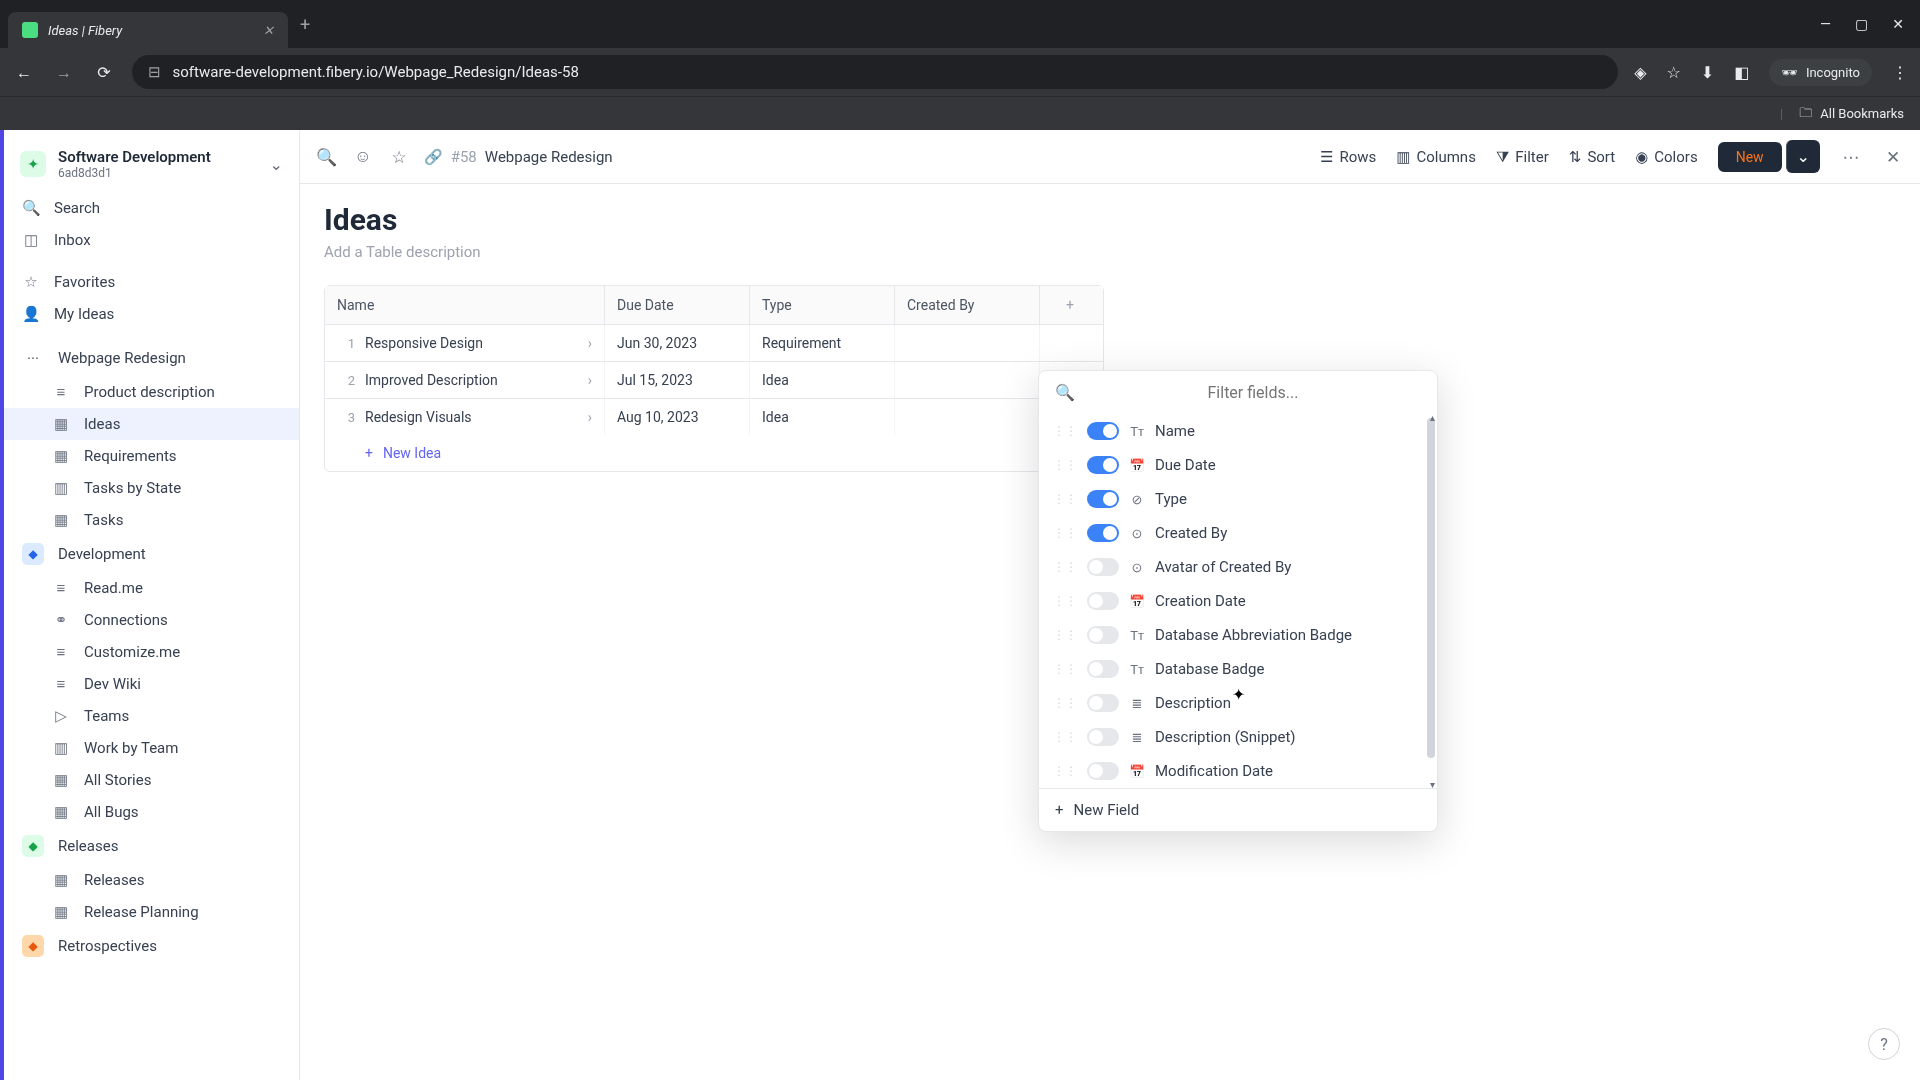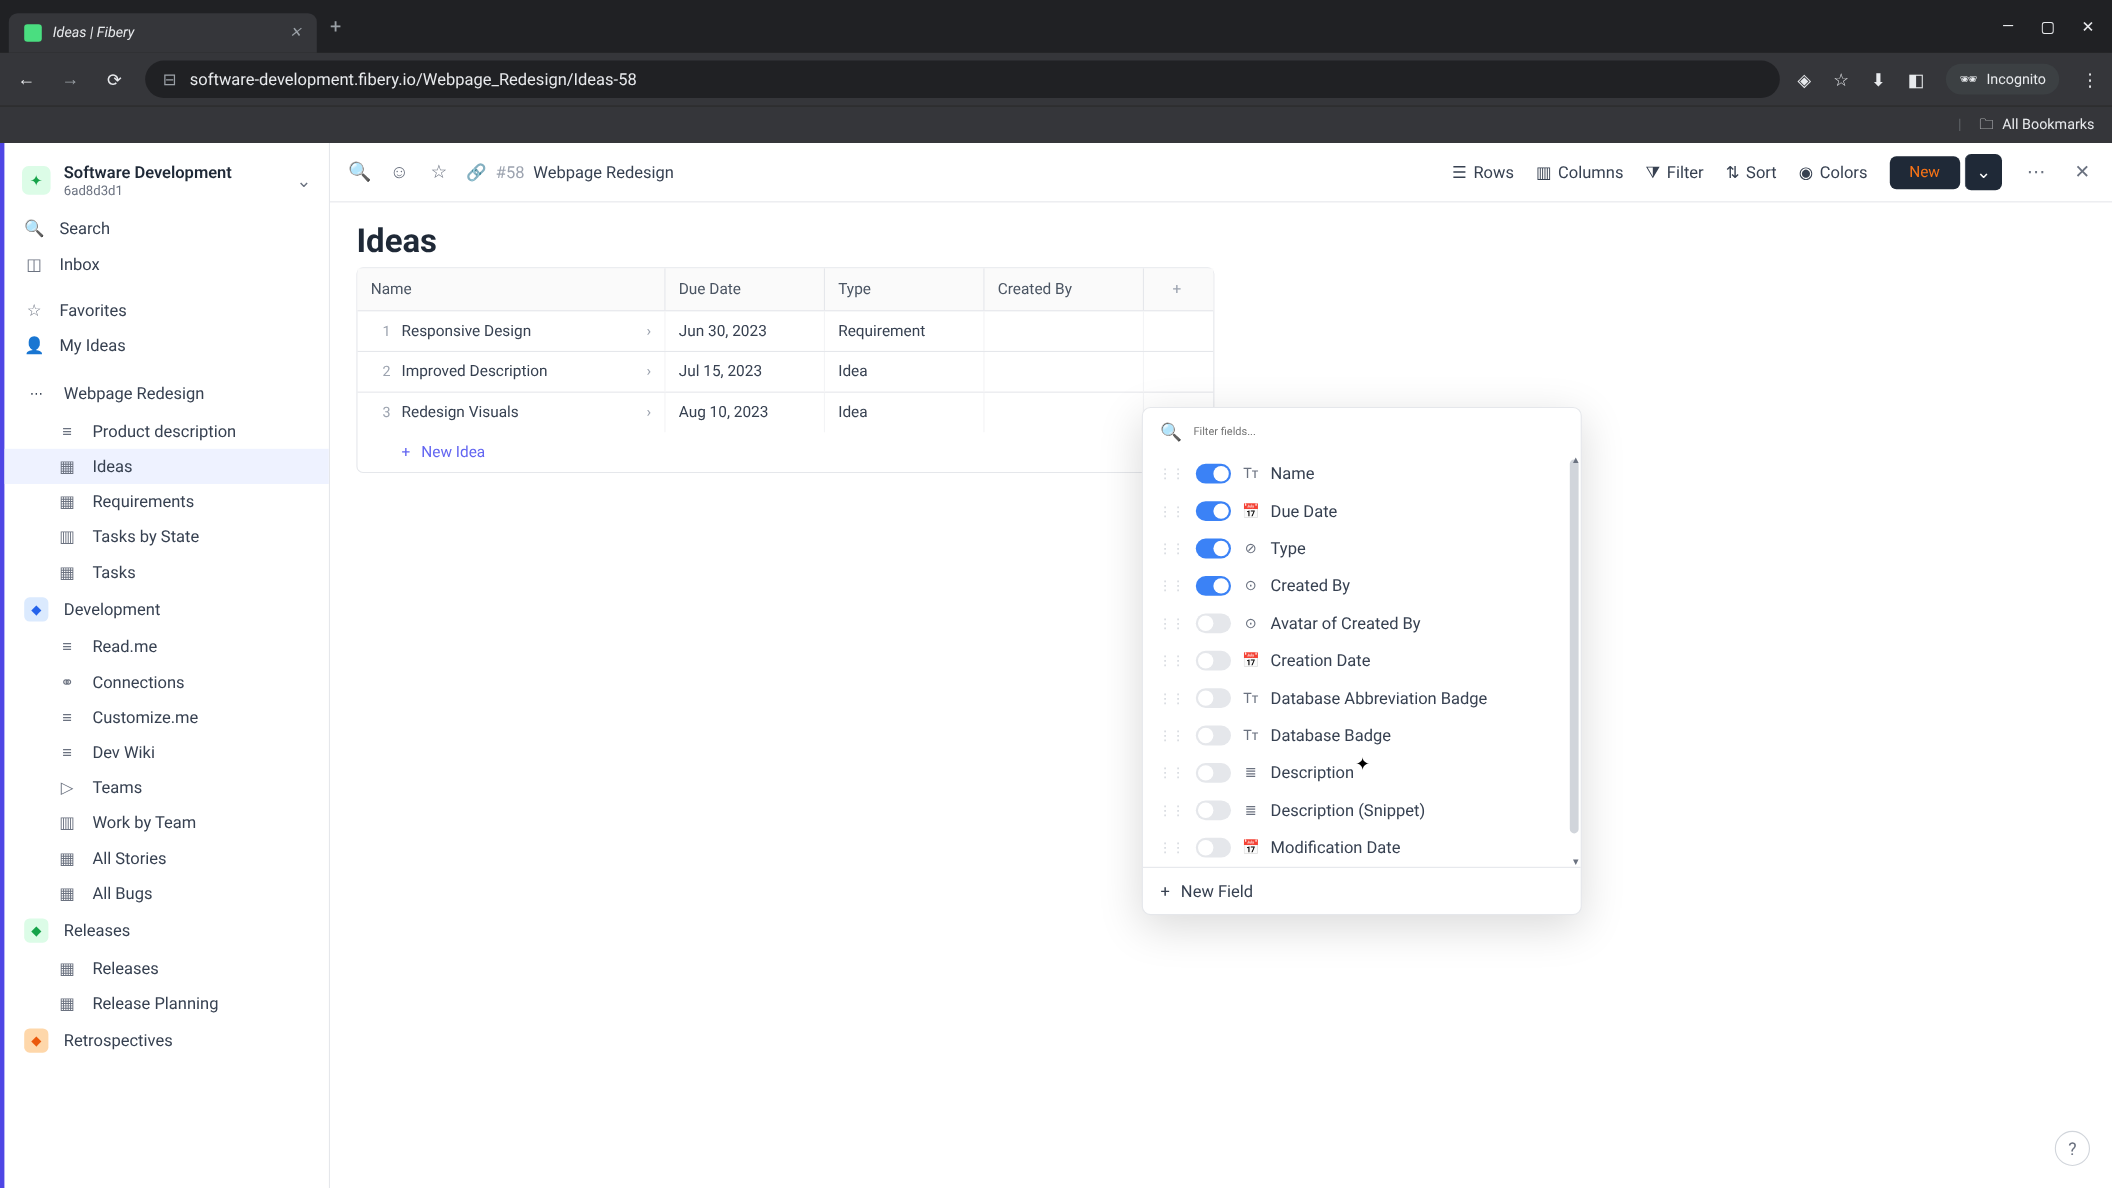--- a/index.html
+++ b/index.html
@@ -78,21 +78,21 @@
 .td.date { width: 145px; }
 .td.type { width: 145px; }
 .td.created { width: 145px; }
 .row-num { color: #9ca3af; width: 18px; text-align: right; font-size: 13px; }
 .expand-arrow { margin-left: auto; color: #9ca3af; }
 .new-row { padding: 10px 12px; display: flex; align-items: center; gap: 10px; color: #6366f1; font-size: 14px; cursor: pointer; padding-left: 40px; }
 
 
 .fields-popup { position: absolute; left: 1038px; top: 240px; width: 400px; background: #fff; border-radius: 8px; box-shadow: 0 10px 40px rgba(0,0,0,0.15); border: 1px solid #e5e7eb; }
 .popup-search { padding: 12px 16px; display: flex; align-items: center; gap: 10px; color: #9ca3af; }
-.popup-search input { border: none; outline: none; font-size: 10px; flex: 1; }
+.popup-search input { border: none; outline: none; font-size: 16px; flex: 1; text-align: center; }
 .field-list { max-height: 420px; overflow-y: auto; position: relative; }
 .field-item { display: flex; align-items: center; padding: 8px 14px; gap: 10px; font-size: 15px; color: #374151; }
 .drag-handle { color: #d1d5db; cursor: grab; font-size: 12px; }
 .toggle { width: 32px; height: 18px; border-radius: 9px; position: relative; cursor: pointer; }
 .toggle.on { background: #3b82f6; }
 .toggle.off { background: #e5e7eb; }
 .toggle::after { content: ''; position: absolute; width: 14px; height: 14px; background: #fff; border-radius: 50%; top: 2px; }
 .toggle.on::after { right: 2px; }
 .toggle.off::after { left: 2px; }
 .field-icon { color: #6b7280; width: 16px; text-align: center; font-size: 13px; }
@@ -295,20 +295,21 @@
             <span>New</span>
           </div>
         <div class="new-btn-drop">⌄</div>
         <span class="tb-icon">⋯</span>
         <span class="tb-icon">✕</span>
       </div>
     </div>
 
     <div class="content">
       <div class="page-title">Ideas</div>
+      <div class="page-desc">Add a Table description</div>
 
       <div class="table">
         <div class="table-header">
           <div class="th name">Name</div>
           <div class="th date">Due Date</div>
           <div class="th type">Type</div>
           <div class="th created">Created By</div>
           <div class="th add">+</div>
         </div>
         <div id="table-body">

